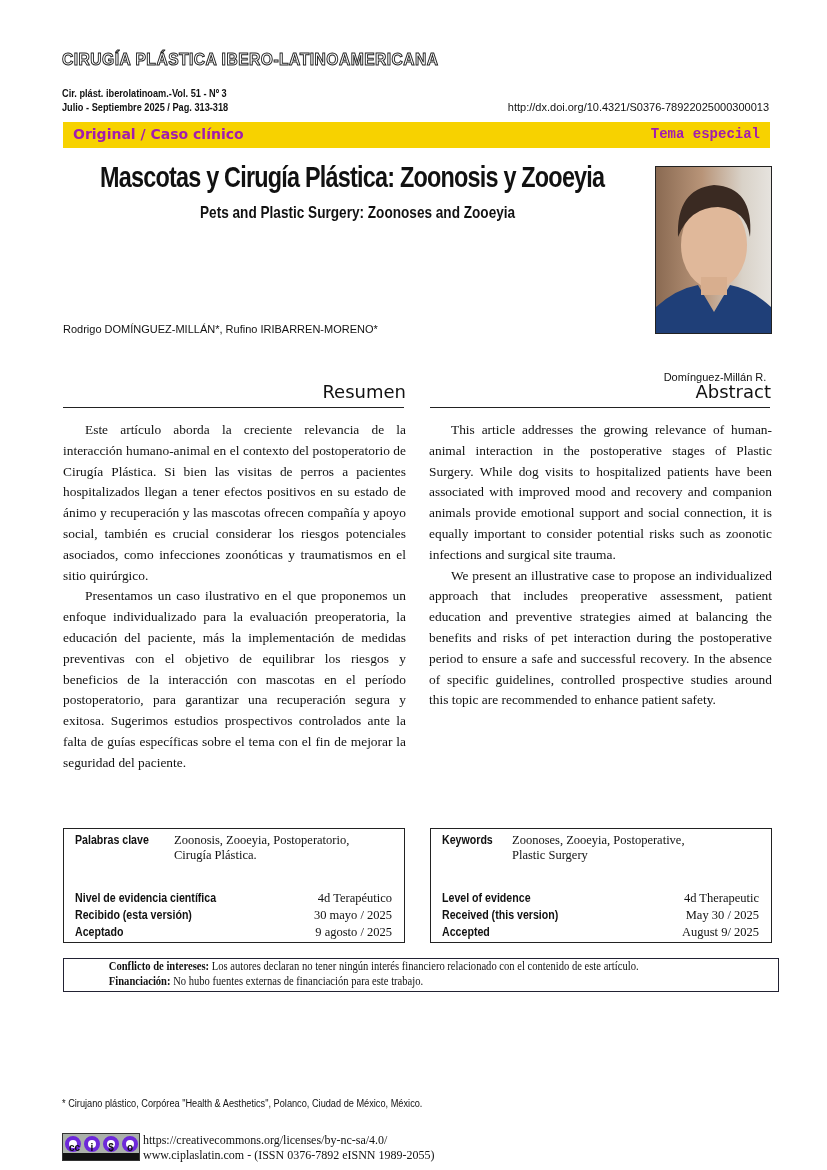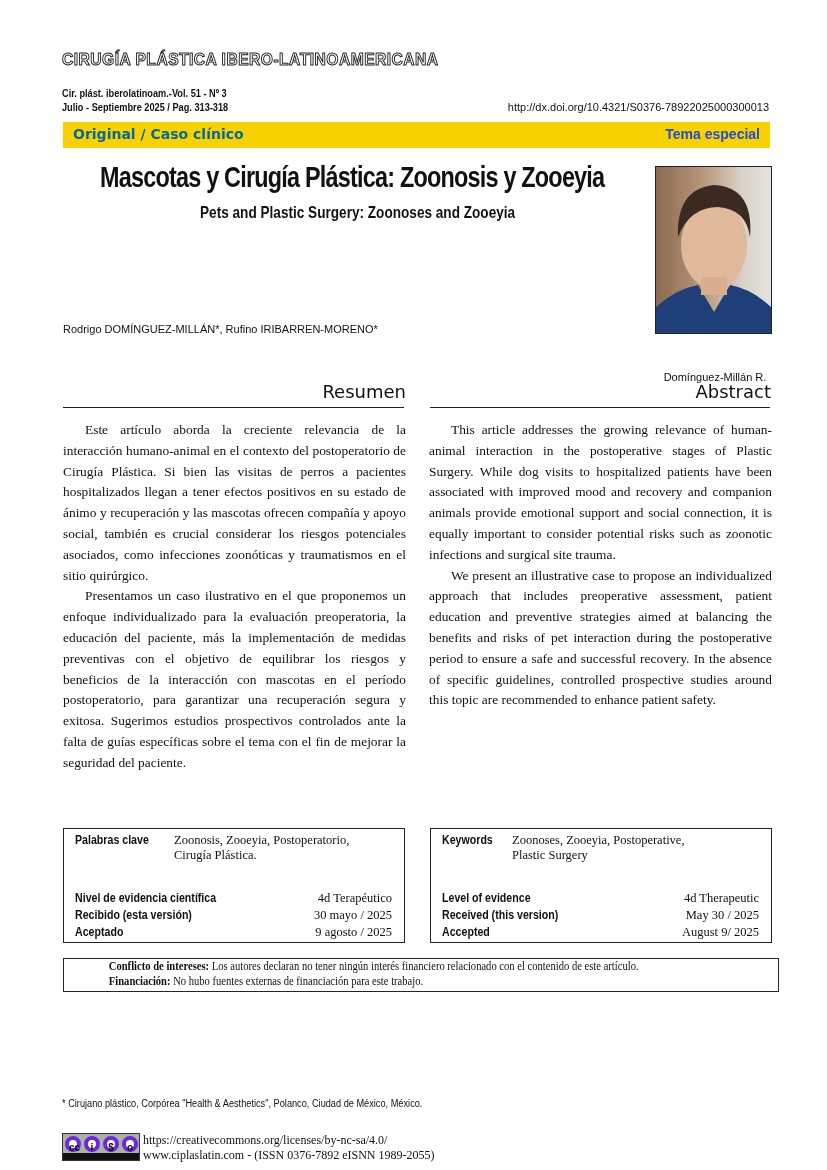--- a/index.html
+++ b/index.html
@@ -2,22 +2,22 @@
 <html><head>
 <meta charset="utf-8">
 <style>
   html, body { margin:0; padding:0; background:#ffffff; }
   body { width:827px; height:1170px; position:relative; overflow:hidden; color:#111; font-family:"Liberation Serif", serif; }
   .abs { position:absolute; }
   .journal-title { left:62px; top:50px; font-family:"Liberation Sans", sans-serif; font-weight:bold; font-size:17px; letter-spacing:0.5px; color:#fff; -webkit-text-stroke:1px #222; transform:scaleX(0.92); transform-origin:left; white-space:nowrap; }
   .citation { left:62px; top:86px; font-family:"Liberation Sans", sans-serif; font-weight:bold; font-size:11.5px; line-height:14px; transform:scaleX(0.8); transform-origin:left; white-space:nowrap; }
   .doi { right:58px; top:101px; font-family:"Liberation Sans", sans-serif; font-size:11px; white-space:nowrap; }
   .yellow-bar { left:63px; top:122px; width:707px; height:26px; background:#f7d200; }
-  .bar-left { left:10px; top:4px; font-family:"DejaVu Sans", sans-serif; font-weight:bold; font-size:14px; color:#0369a1; }
-  .bar-right { right:10px; top:4px; font-family:Liberation Sans, sans-serif; font-weight:bold; font-size:14px; color:#1d4ed8; }
+  .bar-left { left:10px; top:4px; font-family:"DejaVu Sans", sans-serif; font-weight:bold; font-size:14px; color:#a21caf; }
+  .bar-right { right:10px; top:4px; font-family:Liberation Mono, monospace; font-weight:bold; font-size:14px; color:#a21caf; }
   .title-es { left:100px; top:160px; font-family:"Liberation Sans", sans-serif; font-weight:bold; font-size:30px; letter-spacing:-1px; transform:scaleX(0.78); transform-origin:left; white-space:nowrap; }
   .title-en { left:200px; top:203px; font-family:"Liberation Sans", sans-serif; font-weight:bold; font-size:17px; transform:scaleX(0.8); transform-origin:left; white-space:nowrap; }
   .photo { left:655px; top:166px; width:115px; height:166px; border:1px solid #222; overflow:hidden; background:linear-gradient(90deg,#8a6a52 0%,#b89478 40%,#d9d2c8 75%,#e6e3de 100%); }
   .photo-caption { left:655px; top:337px; width:120px; text-align:center; font-family:"Liberation Sans", sans-serif; font-size:11px;margin-top:34px; }
   .authors { left:63px; top:323px; font-family:"Liberation Sans", sans-serif; font-size:11px; white-space:nowrap; }
   .section-head { font-family:"DejaVu Sans", sans-serif; font-size:18px; top:381px; }
   .rule { height:1px; background:#222; top:407px; }
   .col { font-size:13.4px; line-height:20.8px; text-align:justify; width:343px; }
   .col p { margin:0; text-indent:22px; }
   .infobox { border:1px solid #222; top:828px; width:340px; height:113px; font-size:12.5px; }

